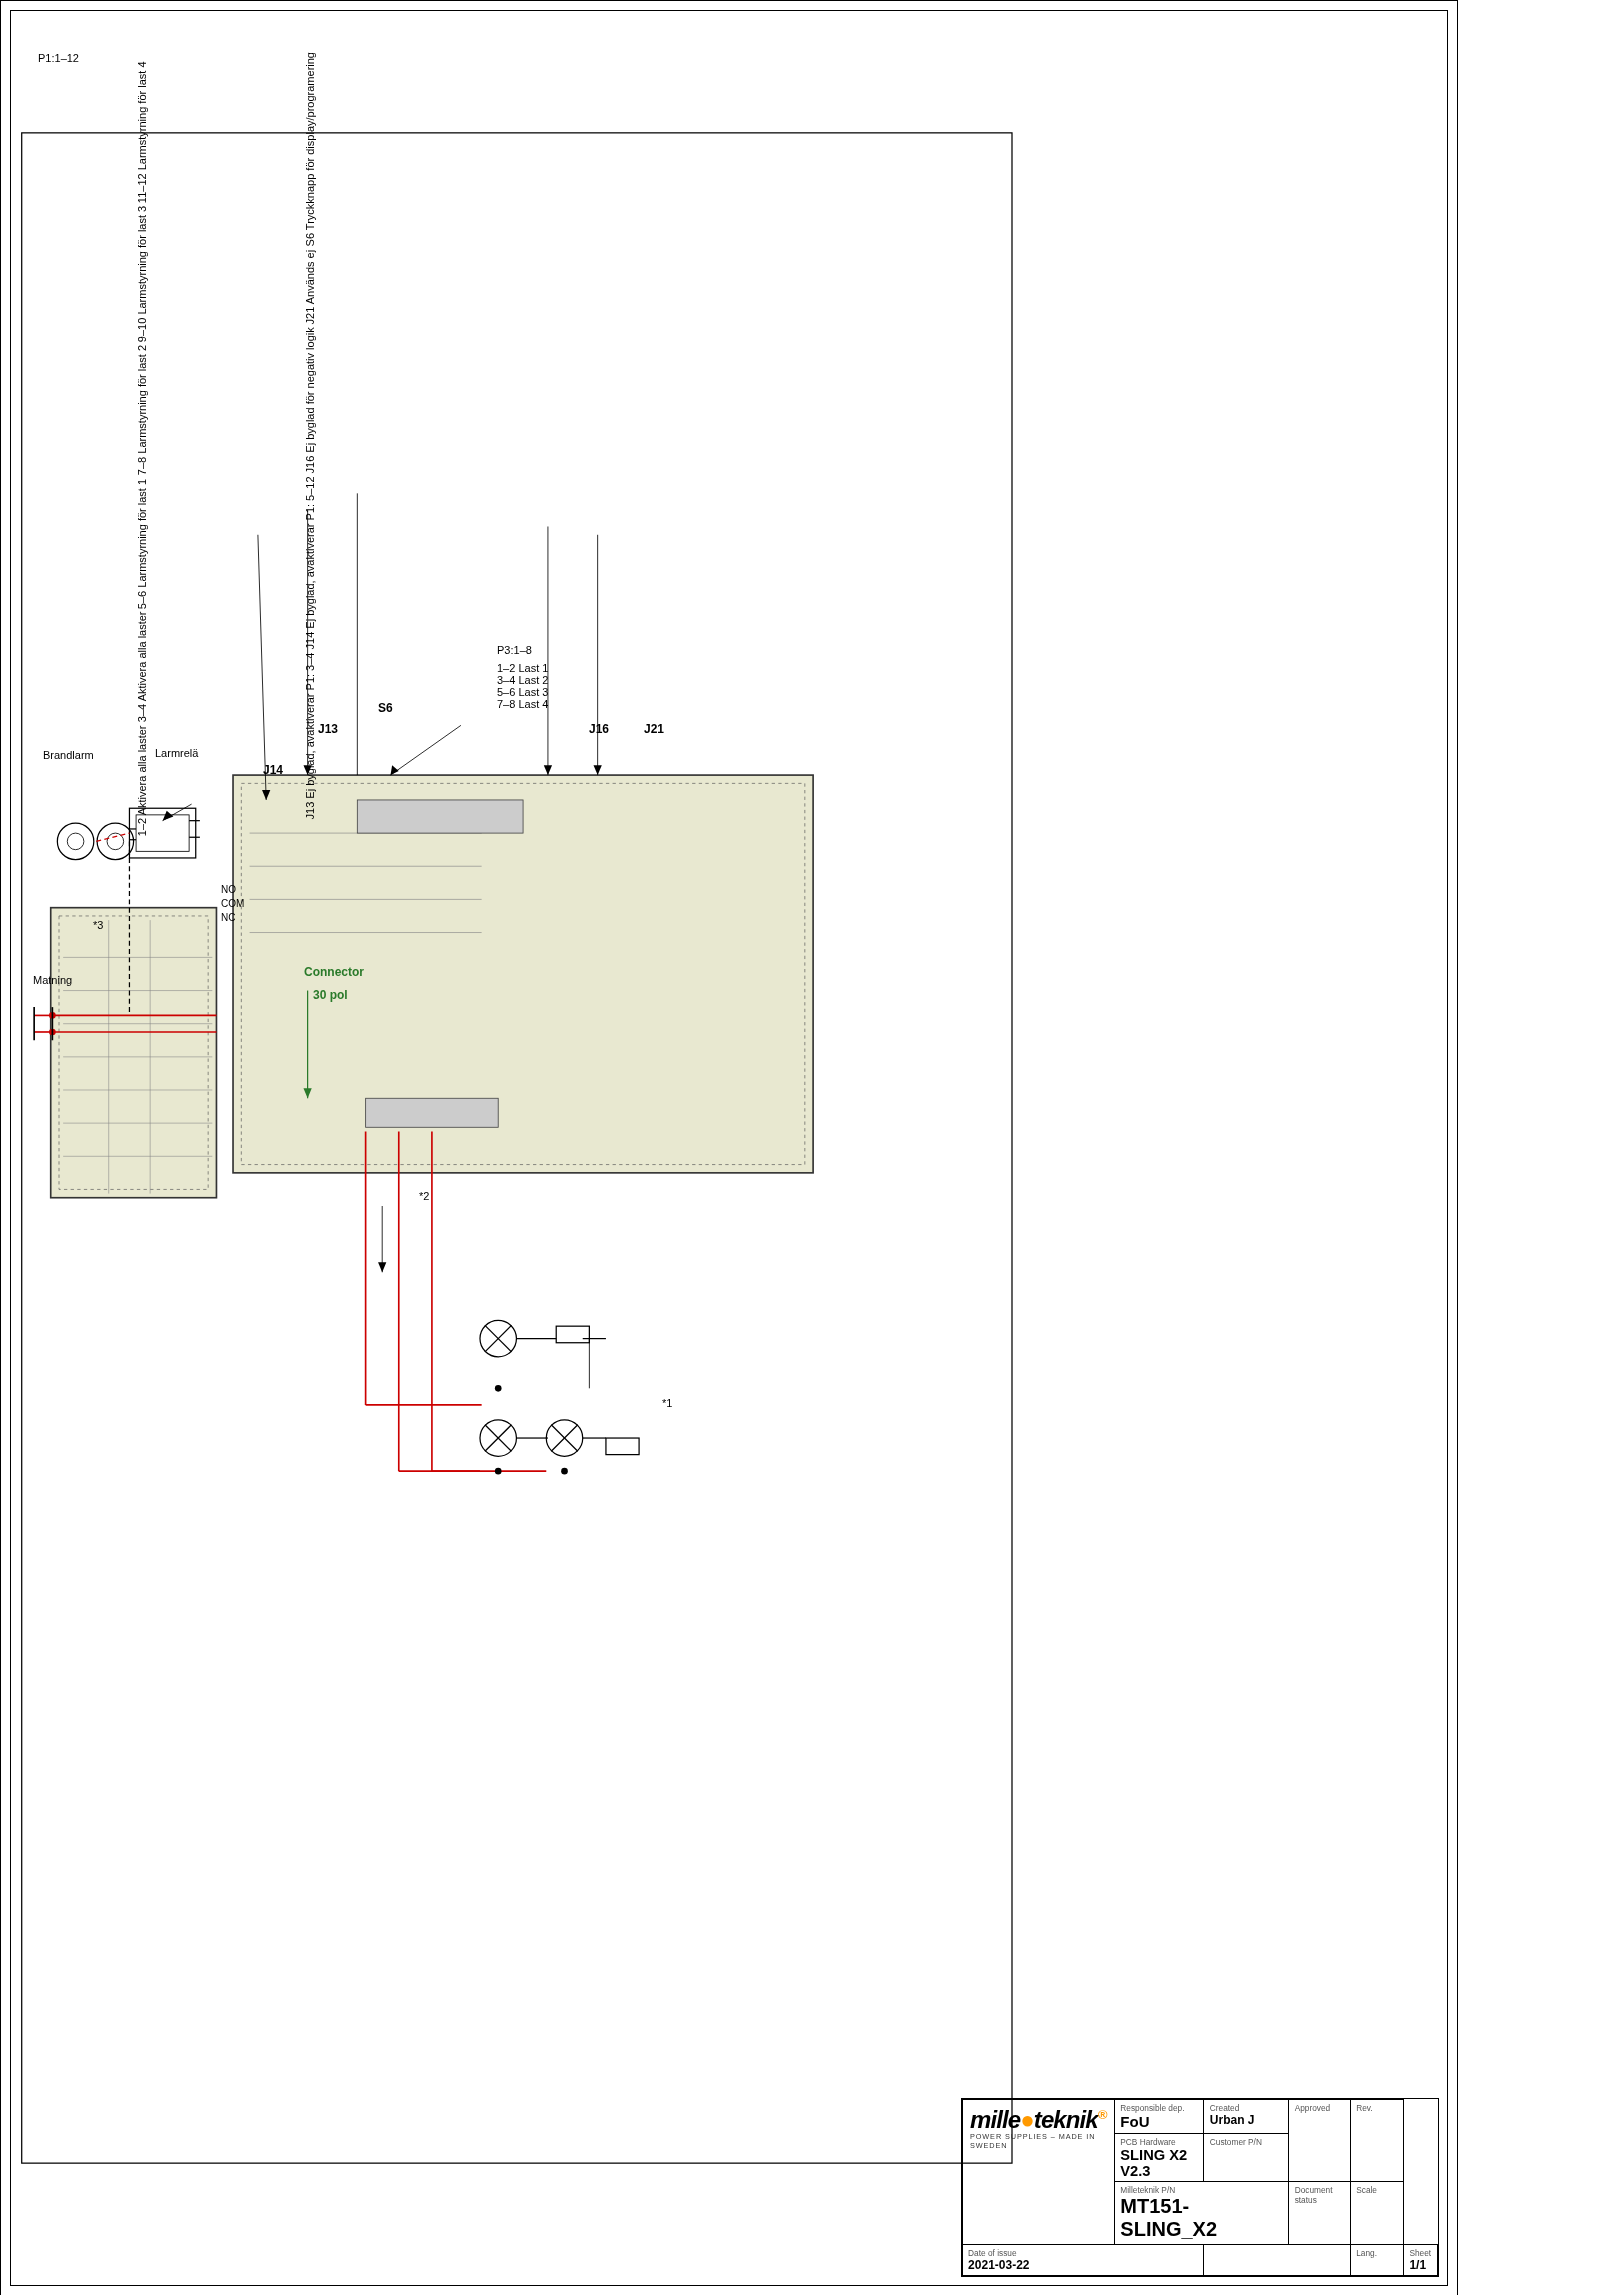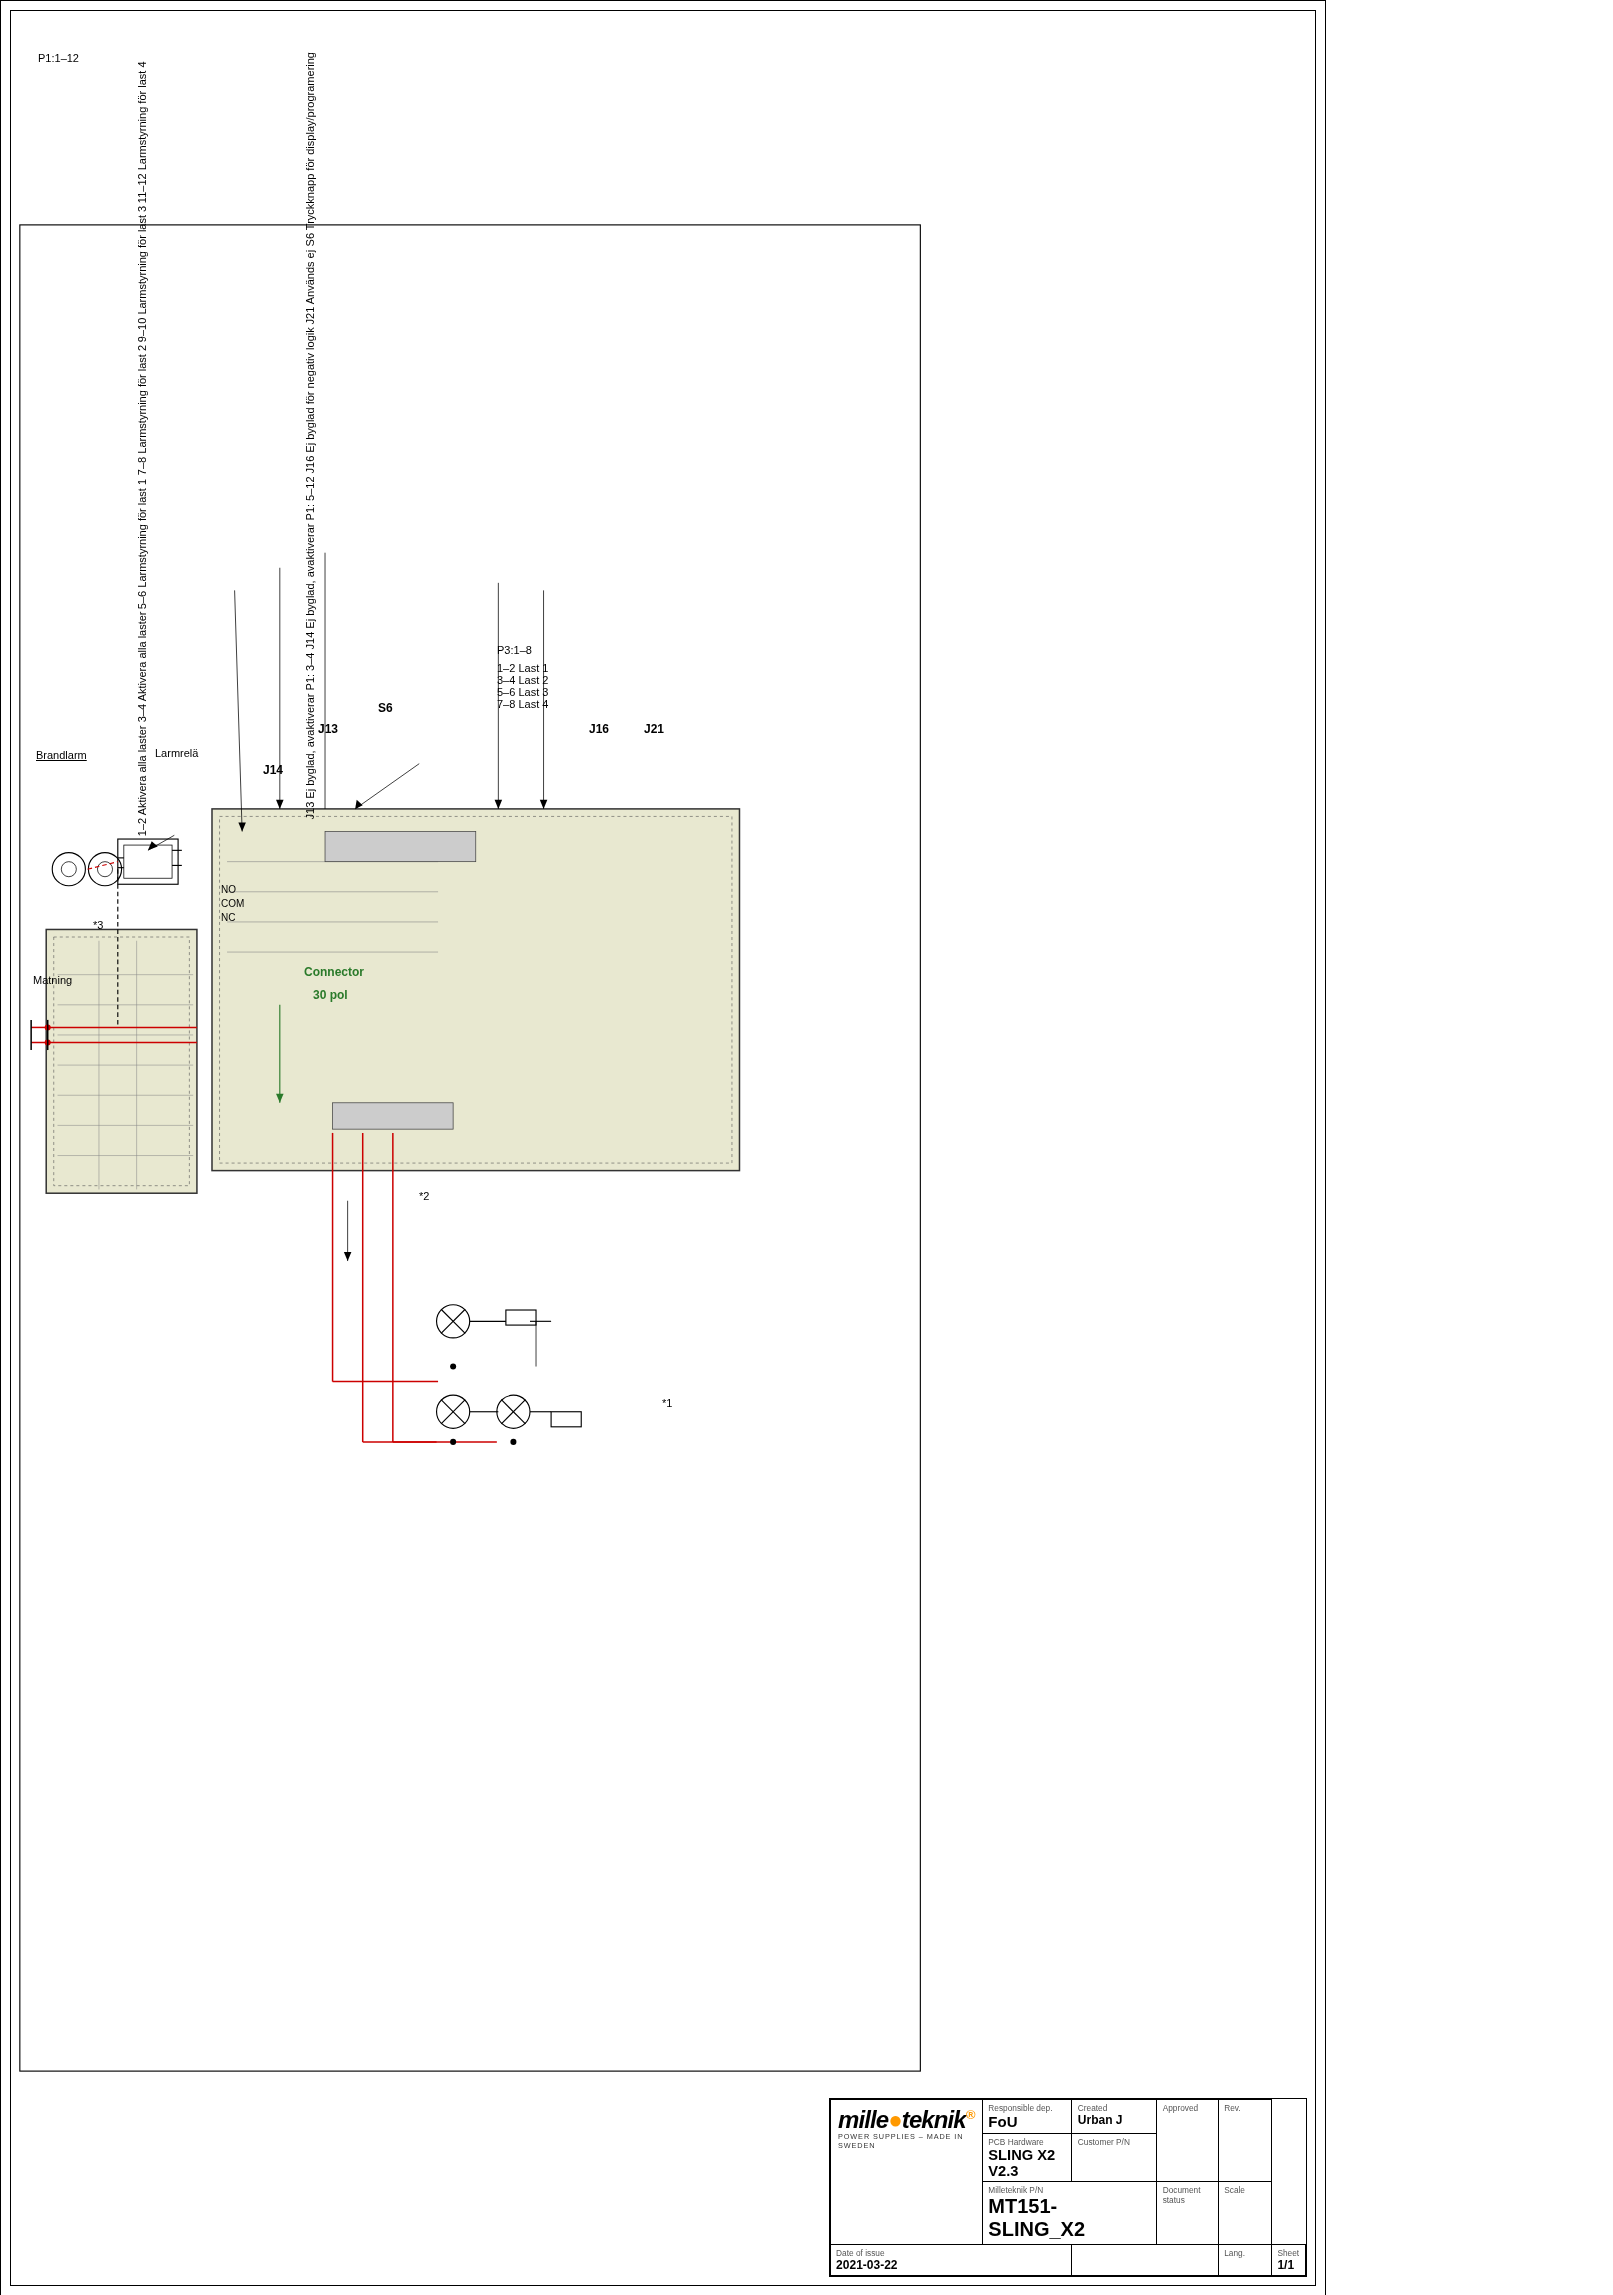--- a/index.html
+++ b/index.html
@@ -4,21 +4,21 @@
   <style>
     * { margin: 0; padding: 0; box-sizing: border-box; }
     body {
       background: #fff;
       font-family: Arial, sans-serif;
       width: 1613px;
       min-height: 2296px;
       position: relative;
     }
     .page {
-      width: 1326px;
+      width: 1458px;
       min-height: 2296px;
       background: #fff;
       position: relative;
       border: 1.8px solid #000;
       padding-left: 32px;
     }
     
     .title-block {
       position: absolute;
       bottom: 18.4px;
@@ -267,21 +267,21 @@
   </div>
 
   <div class="comp-label" style="top:721px; left:317px;">J13</div>
   <div class="comp-label" style="top:762px; left:262px;">J14</div>
   <div class="comp-label" style="top:721px; left:588px;">J16</div>
   <div class="comp-label" style="top:721px; left:643px;text-align:center;">J21</div>
   <div class="comp-label" style="top:700px; left:377px;">S6</div>
 
   <div class="annotation" style="top:973px; left:32px;">Matning</div>
 
-  <div class="annotation" style="top:748px; left:35px;text-decoration:underline;">Brandlarm</div>
+  <div class="annotation" style="top:748px; left:42px;">Brandlarm</div>
 
   <div class="annotation" style="top:746px; left:142px;margin-left:12px;">Larmrelä</div>
 
   <div style="position:absolute; top:882px; left:220px; font-size:10px; line-height:1.4;">
     <div>NO</div>
     <div>COM</div>
     <div>NC</div>
   </div>
 
   <div class="connector-label" style="position:absolute; top:964px; left:303px;">Connector</div>

